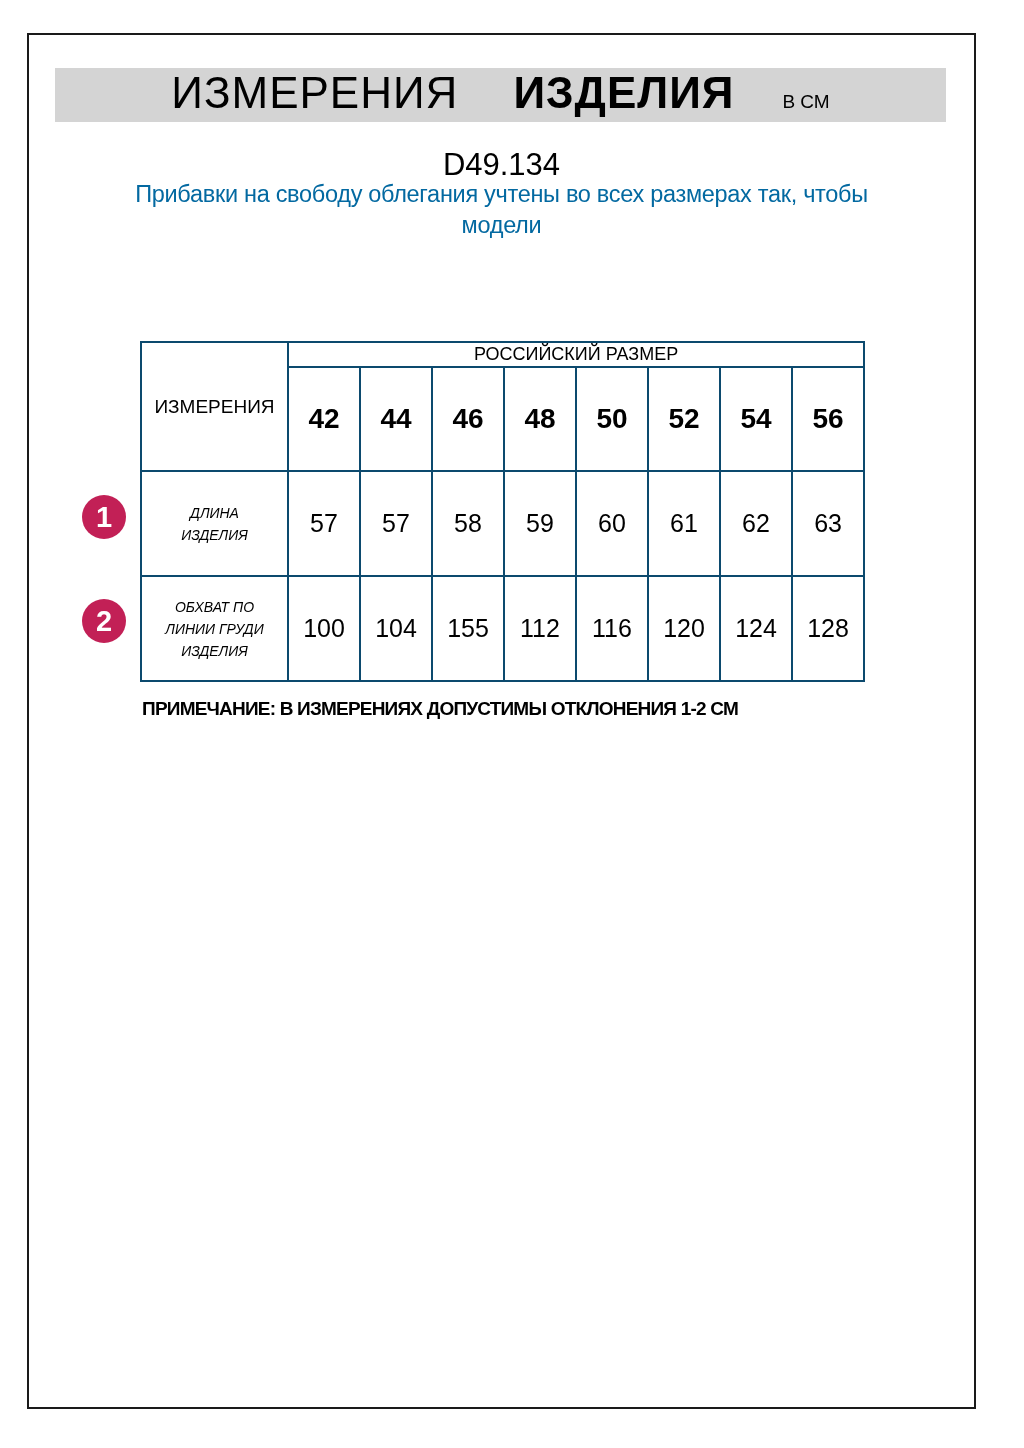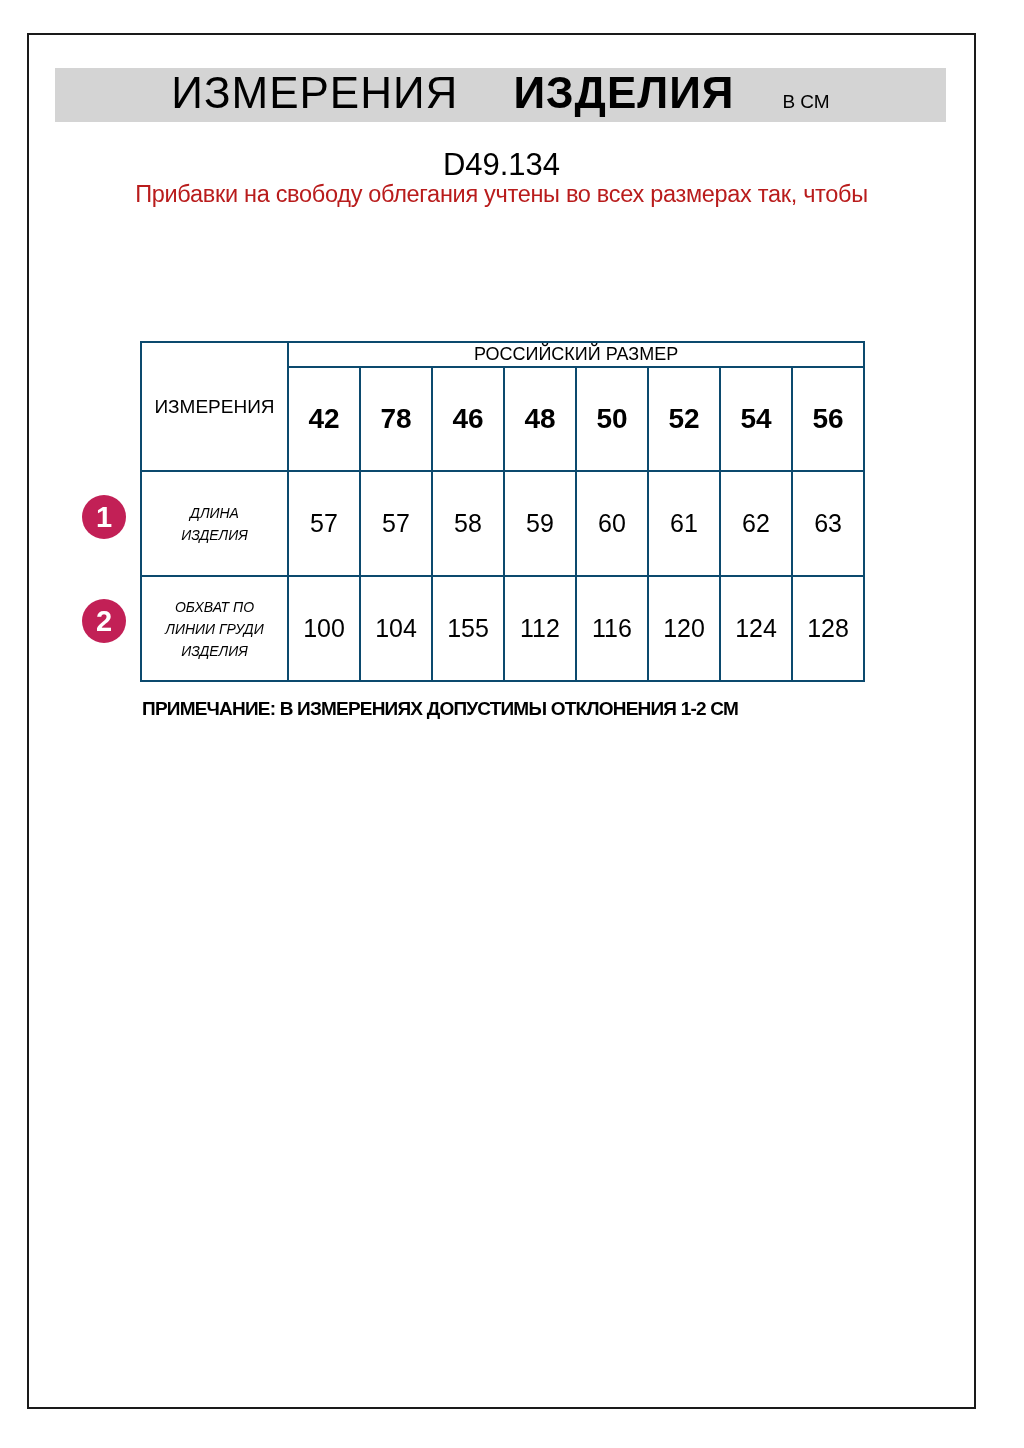--- a/index.html
+++ b/index.html
@@ -64,21 +64,21 @@
   }
   .description {
     position: absolute;
     left: 27px;
     top: 179px;
     width: 949px;
     text-align: center;
     font-size: 23.5px;
     line-height: 31px;
     letter-spacing: -0.3px;
-    color: #b91c1c;
+    color: #0369a1;
   }
   table.size-table {
     position: absolute;
     left: 140px;
     top: 341px;
     width: 723px;
     border-collapse: collapse;
     table-layout: fixed;
   }
   table.size-table td {
@@ -149,20 +149,21 @@
   <div class="title-bar">
     <span class="title-word1">ИЗМЕРЕНИЯ</span>
     <span class="title-word2">ИЗДЕЛИЯ</span>
     <span class="title-unit">в см</span>
   </div>
 
   <div class="product-code">D49.134</div>
 
   <div class="description">
     <div>Прибавки на свободу облегания учтены во всех размерах так, чтобы</div>
+    <div>модели</div>
   </div>
 
   <table class="size-table">
     <colgroup>
       <col class="c-label">
       <col class="c-size">
         <col class="c-size">
         <col class="c-size">
         <col class="c-size">
       <col class="c-size">
@@ -170,21 +171,21 @@
         <col class="c-size">
         <col class="c-size">
     </colgroup>
     <tbody>
       <tr>
         <td class="corner-header" rowspan="2">ИЗМЕРЕНИЯ</td>
         <td class="group-header" colspan="8">РОССИЙСКИЙ РАЗМЕР</td>
       </tr>
       <tr class="r-sizes">
         <td class="size-header">42</td>
-        <td class="size-header">78</td>
+        <td class="size-header">44</td>
         <td class="size-header">46</td>
         <td class="size-header">48</td>
         <td class="size-header">50</td>
         <td class="size-header">52</td>
         <td class="size-header">54</td>
         <td class="size-header">56</td>
       </tr>
       <tr class="r-data">
         <td class="row-label">
           <div>ДЛИНА</div>

